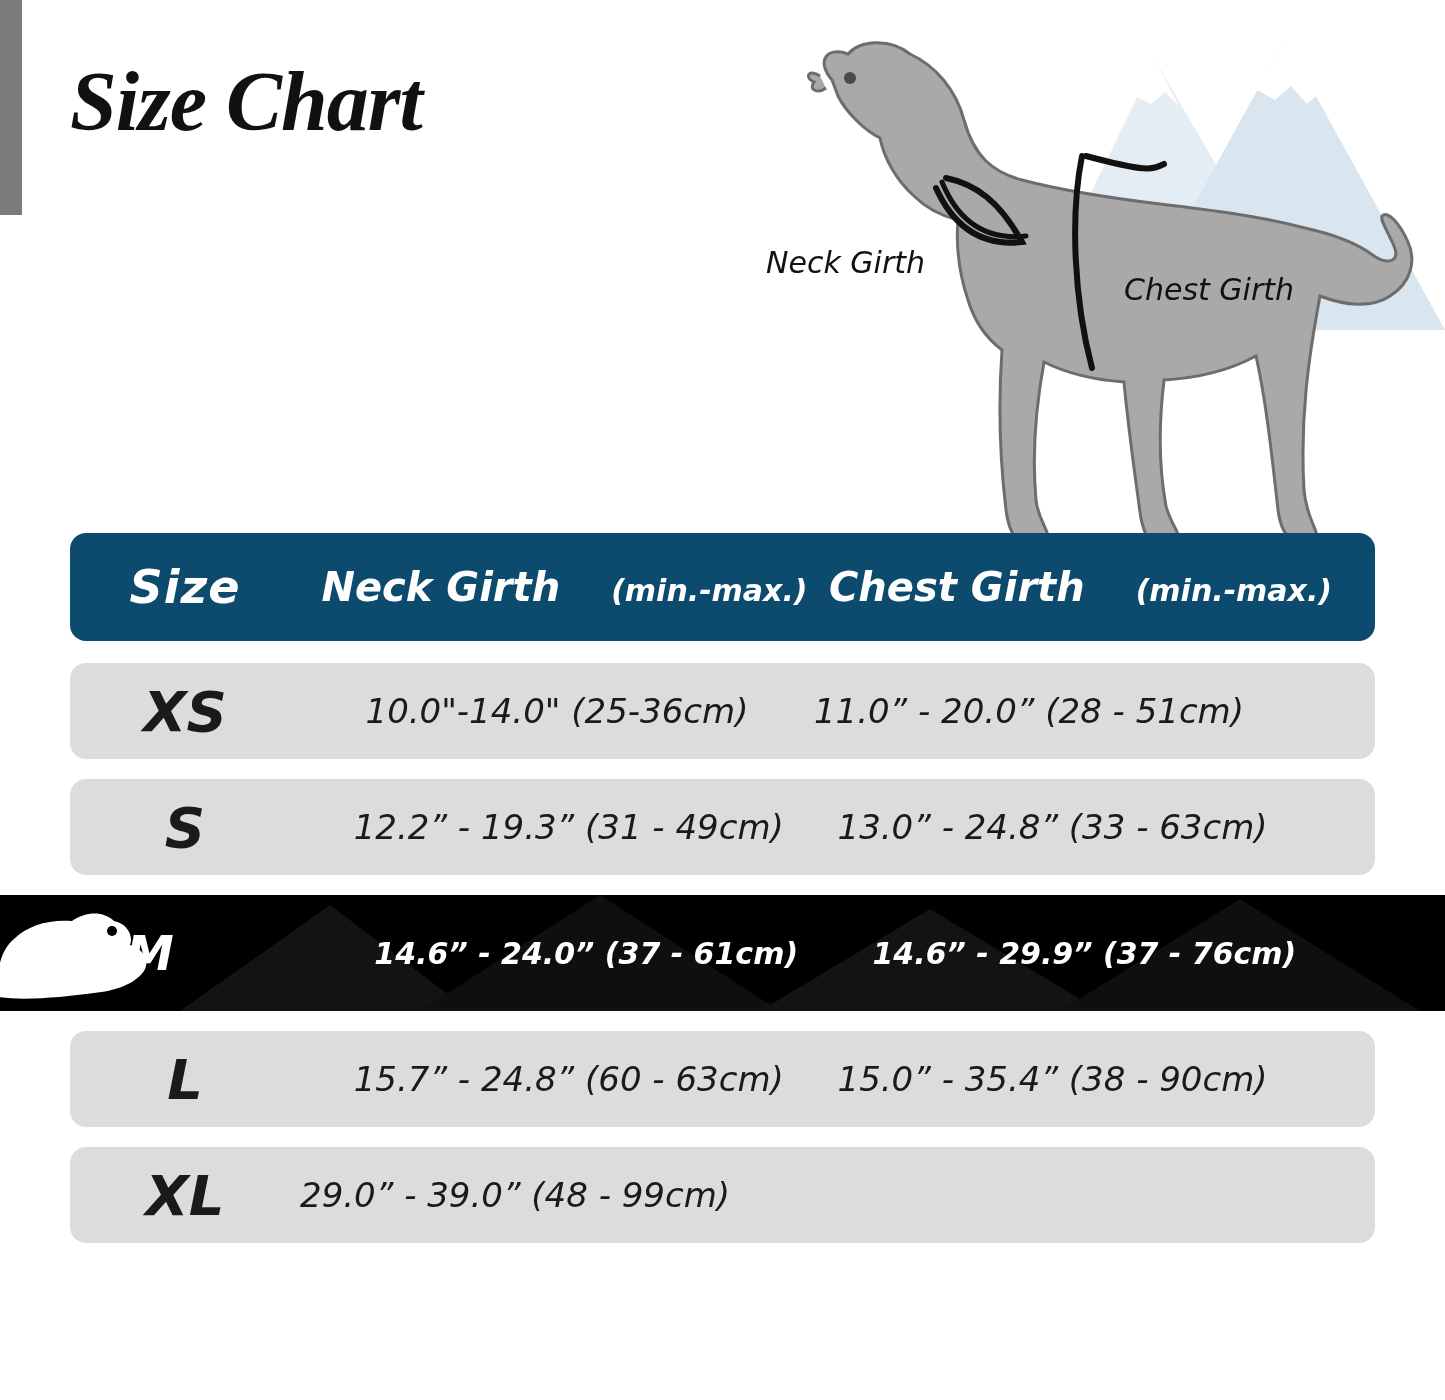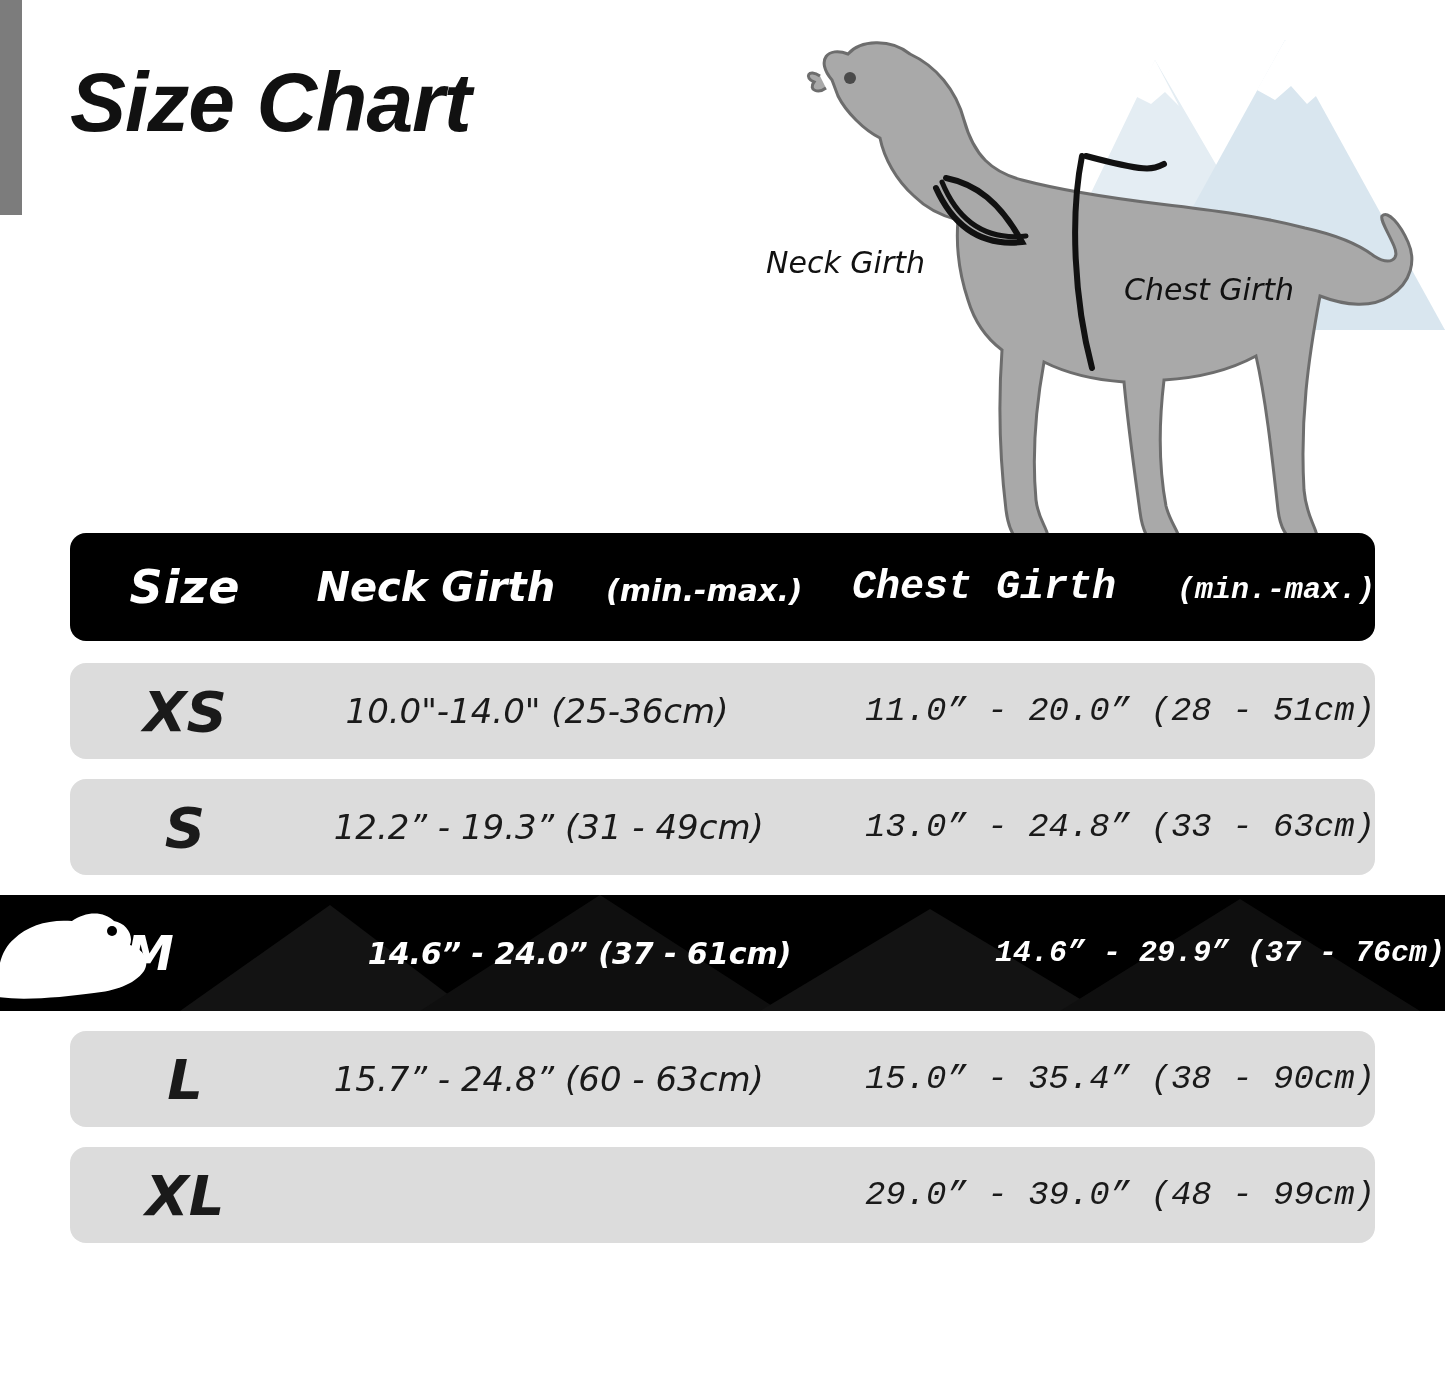--- a/index.html
+++ b/index.html
@@ -39,21 +39,21 @@
 
   
   .header-block {
     position: absolute;
     left: 70px;
     top: 58px;
     width: 720px;
     z-index: 3;
   }
   .title {
-    font-family: Liberation Sans, sans-serif;
+    font-family: Liberation Serif, serif;
     font-weight: bold;
     font-style: italic;
     font-size: 84px;
     line-height: 1.05;
     letter-spacing: -1px;
     color: #111111;
     margin: 0;
   }
   .bullet-text {
     margin-top: 34px;
@@ -108,21 +108,21 @@
     z-index: 3;
   }
   .row {
     display: flex;
     align-items: center;
     margin: 0 70px 20px 70px;
     border-radius: 16px;
     height: 96px;
   }
   .row.header {
-    background: #000000;
+    background: #0c4a6e;
     height: 108px;
     margin-bottom: 22px;
   }
   .row.alt {
     background: #dcdcdc;
   }
   .row.highlight {
     background: #000000;
     margin: 0 0 20px 0;
     border-radius: 0;
@@ -134,22 +134,21 @@
     width: 230px;
     text-align: center;
     flex: 0 0 230px;
   }
   .cell-neck {
     flex: 1 1 auto;
     text-align: center;
   }
   .cell-chest {
     flex: 1 1 auto;
-    text-align: right;
-    font-family: Liberation Mono, monospace;
+    text-align: left;
   }
   .row.header .cell-size {
     font-weight: bold;
     font-style: italic;
     font-size: 46px;
     color: #ffffff;
     letter-spacing: 1px;
   }
   .row.header .cell-neck,
   .row.header .cell-chest {

